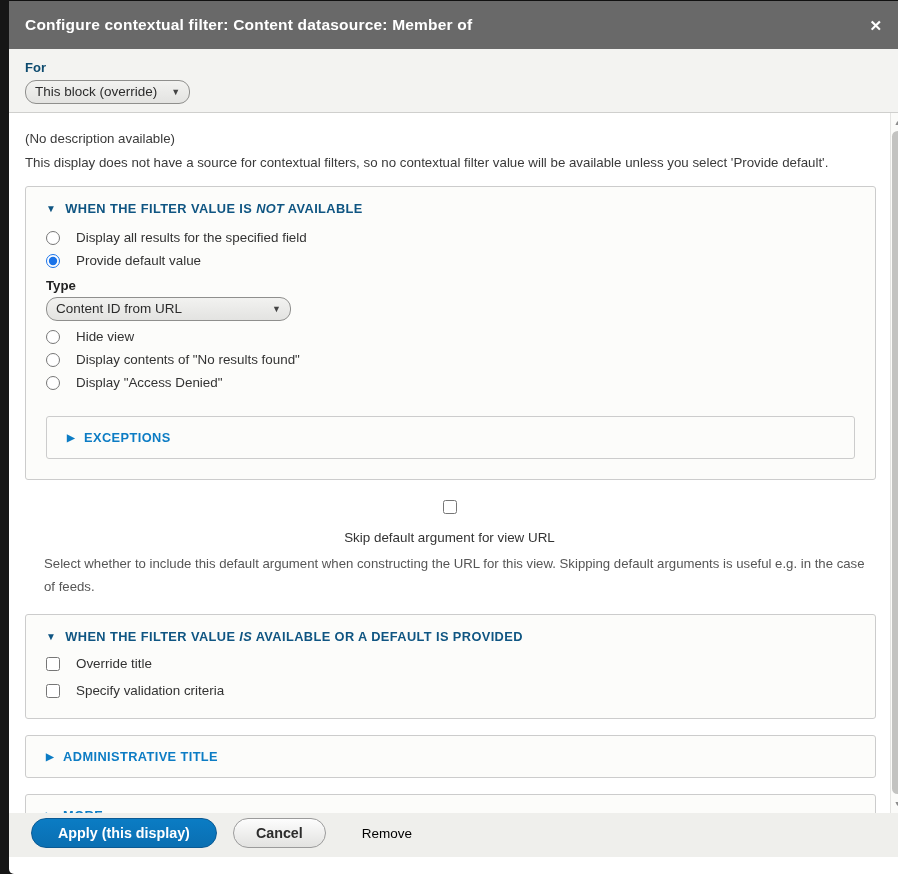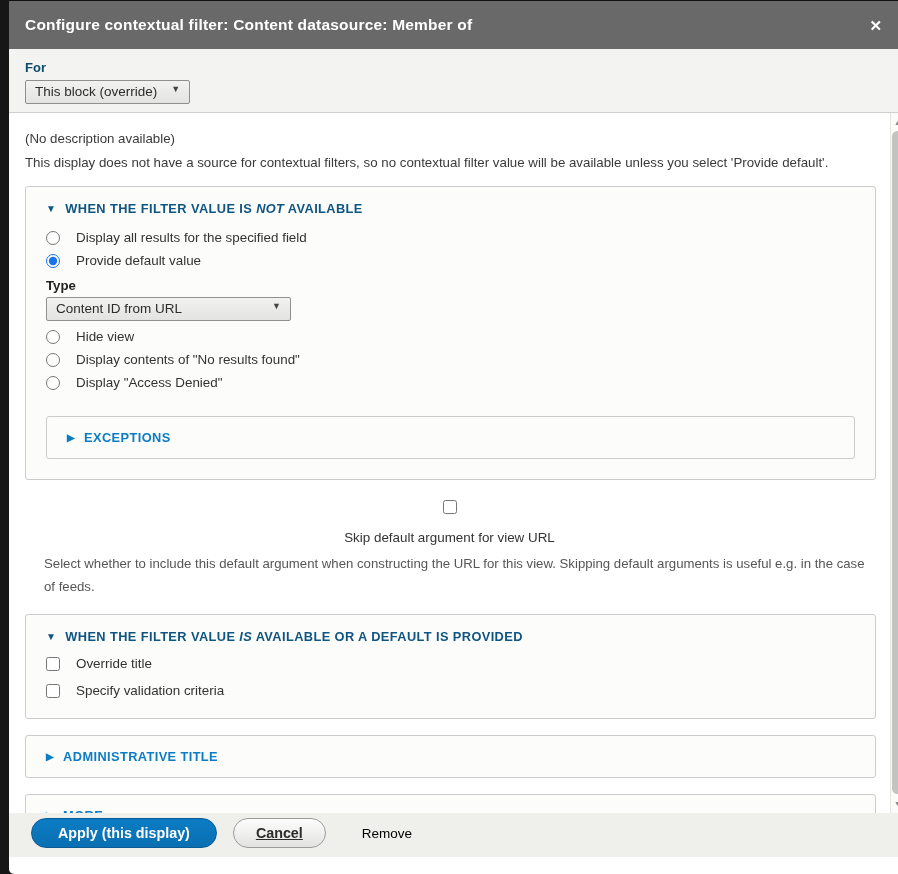--- a/index.html
+++ b/index.html
@@ -44,26 +44,27 @@
   
   .for-row {
     height: 64px;
     background: #f3f3f1;
     border-bottom: 1px solid #cfcfcd;
     padding: 11px 16px 0 16px;
   }
   .for-label { font-size: 13px; font-weight: bold; color: #0c4a6e; }
   .fake-select {
     display: inline-flex;
+    align-items: center;
     gap: 14px;
     margin-top: 5px;
     padding: 3px 9px 4px 9px;
     background: linear-gradient(#f2f2f0, #e3e3e1);
     border: 1px solid #8f8f8d;
-    border-radius: 2px;
+    border-radius: 11px;
     font-size: 13.5px;
     color: #2c2c2c;
     cursor: pointer;
   }
   .fake-select .sel-arrow { font-size: 9px; color: #444; }
   
   .scroll-area {
     position: relative;
     height: 700px;
     background: #ffffff;
@@ -166,21 +167,20 @@
     background: linear-gradient(#0b7cc4, #0a6fb2);
     border: 1px solid #0a5a94;
     color: #ffffff;
   }
   .btn-secondary {
     background: linear-gradient(#fdfdfd, #e2e2e0);
     border: 1px solid #9b9b9b;
     color: #2c2c2c;
     margin-left: 16px;
     padding: 6px 22px;
-    text-decoration: underline;
   }
   .remove-link {
     margin-left: 36px;
     font-size: 13.5px;
     color: #000000;
     cursor: pointer;
   }
 </style>
 </head>
 <body>

